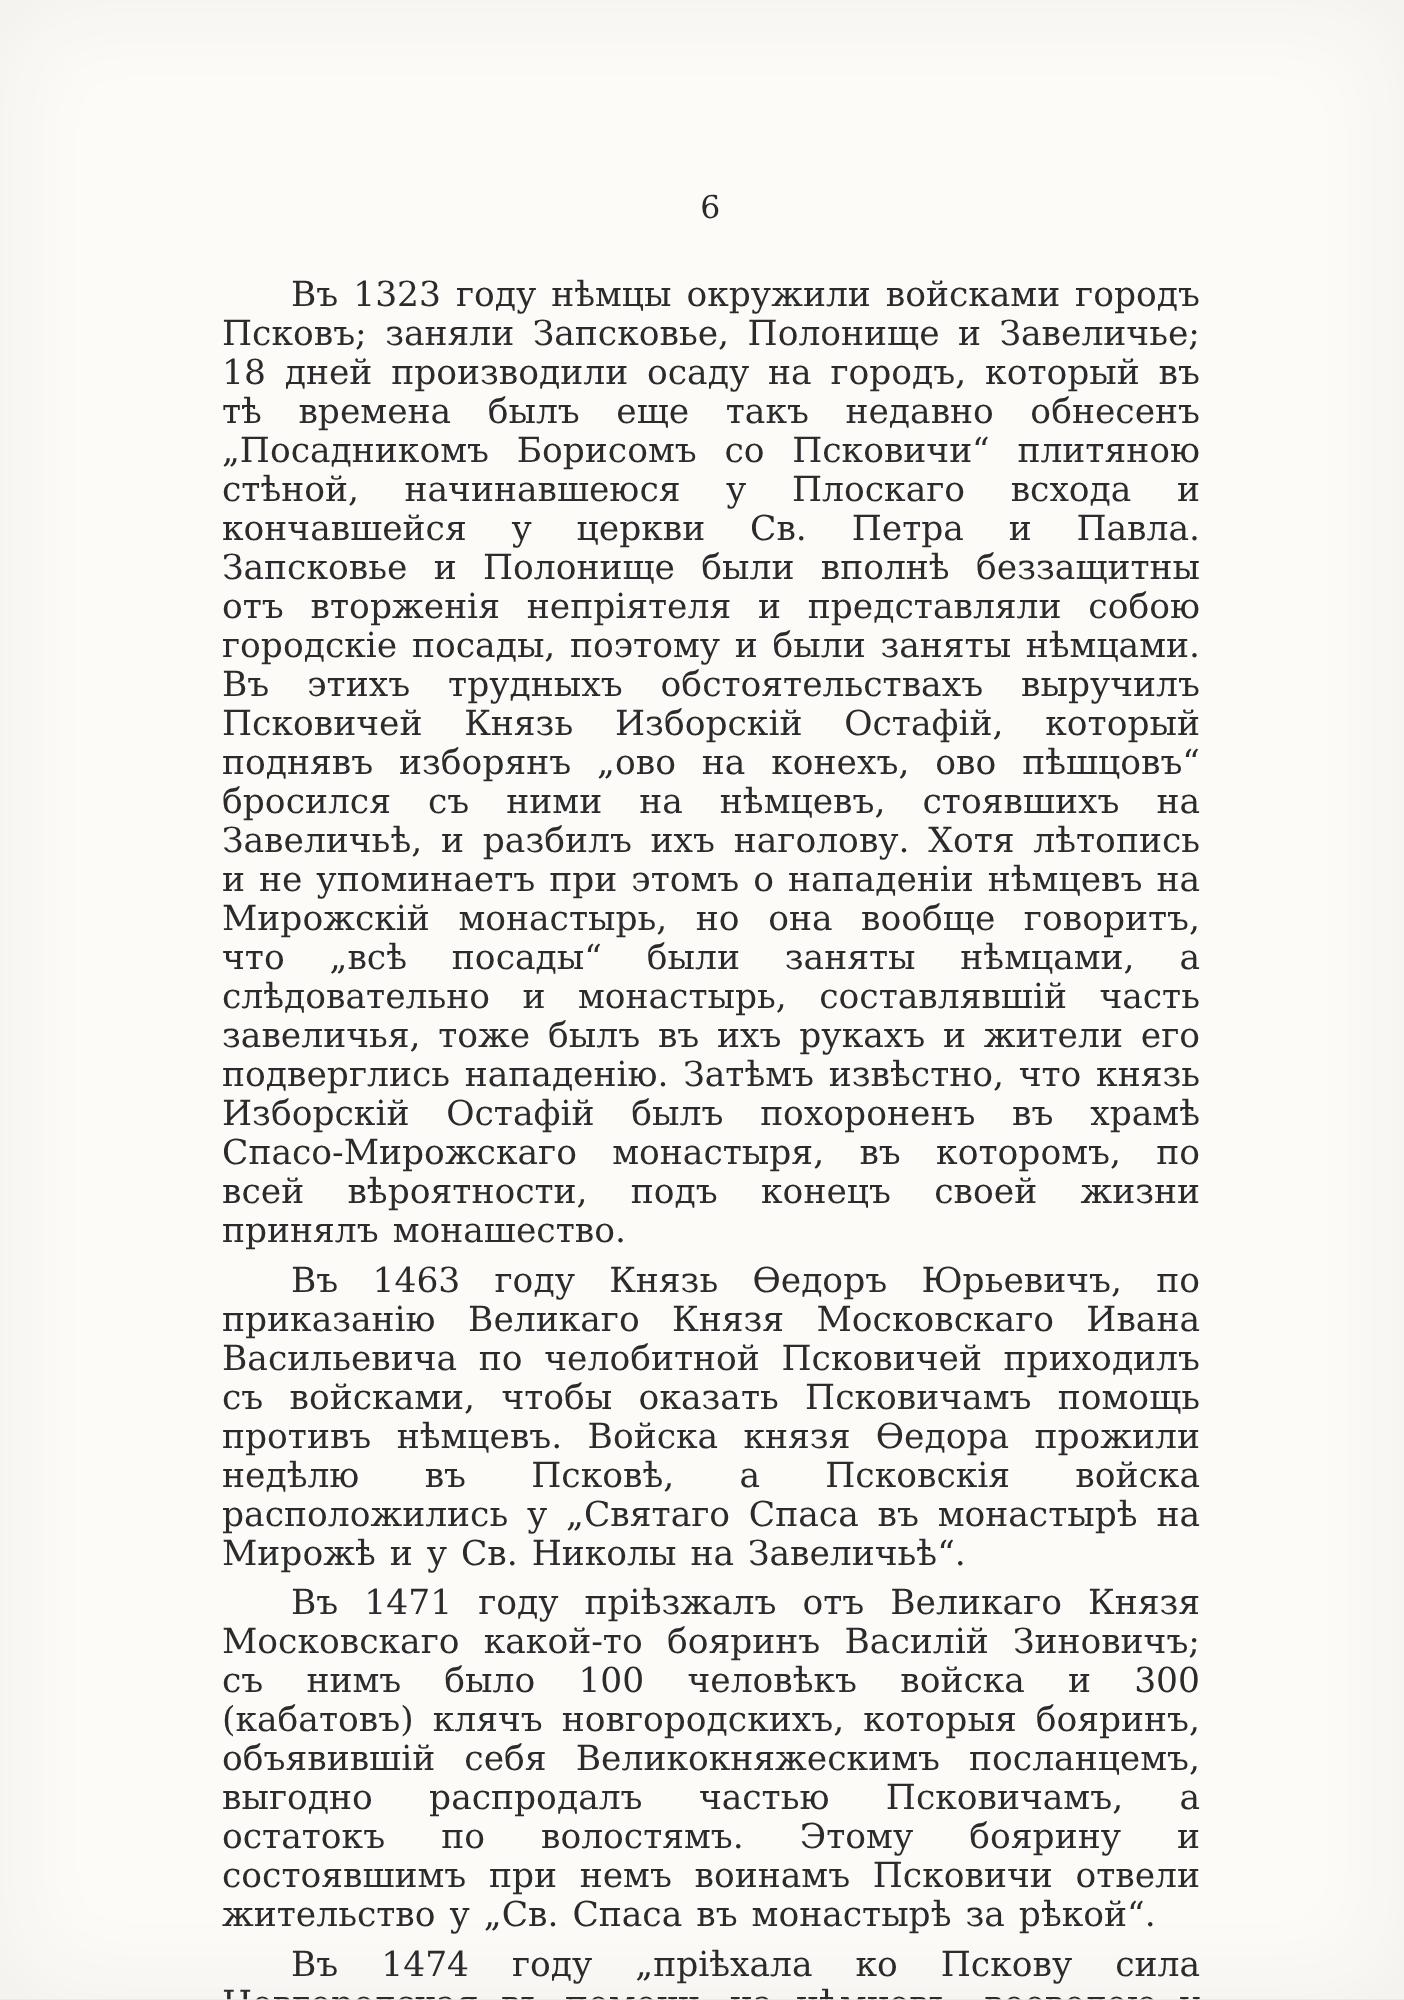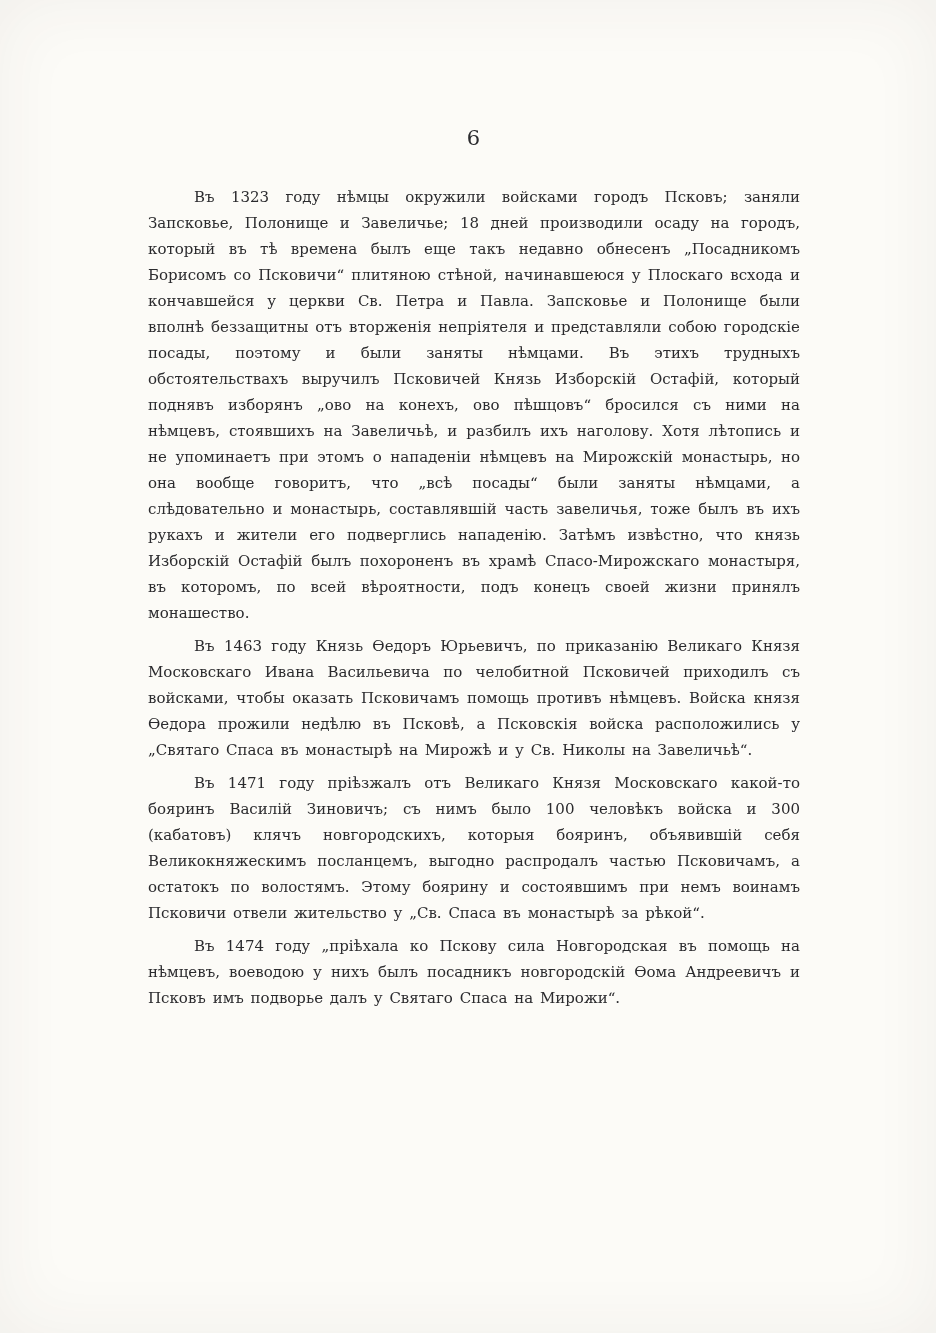--- a/index.html
+++ b/index.html
@@ -21,21 +21,21 @@
     color: #2b2b2e;
   }
   .page-number {
     text-align: center;
     font-size: 21px;
     line-height: 24px;
     margin: 0 0 34px 0;
     letter-spacing: 1px;
   }
   .text-block p {
-    font-size: 15px;
+    font-size: 23px;
     line-height: 26px;
     text-align: justify;
     text-indent: 46px;
     margin: 0 0 7px 0;
     word-spacing: 2px;
   }
 </style>
 </head>
 <body>
 

